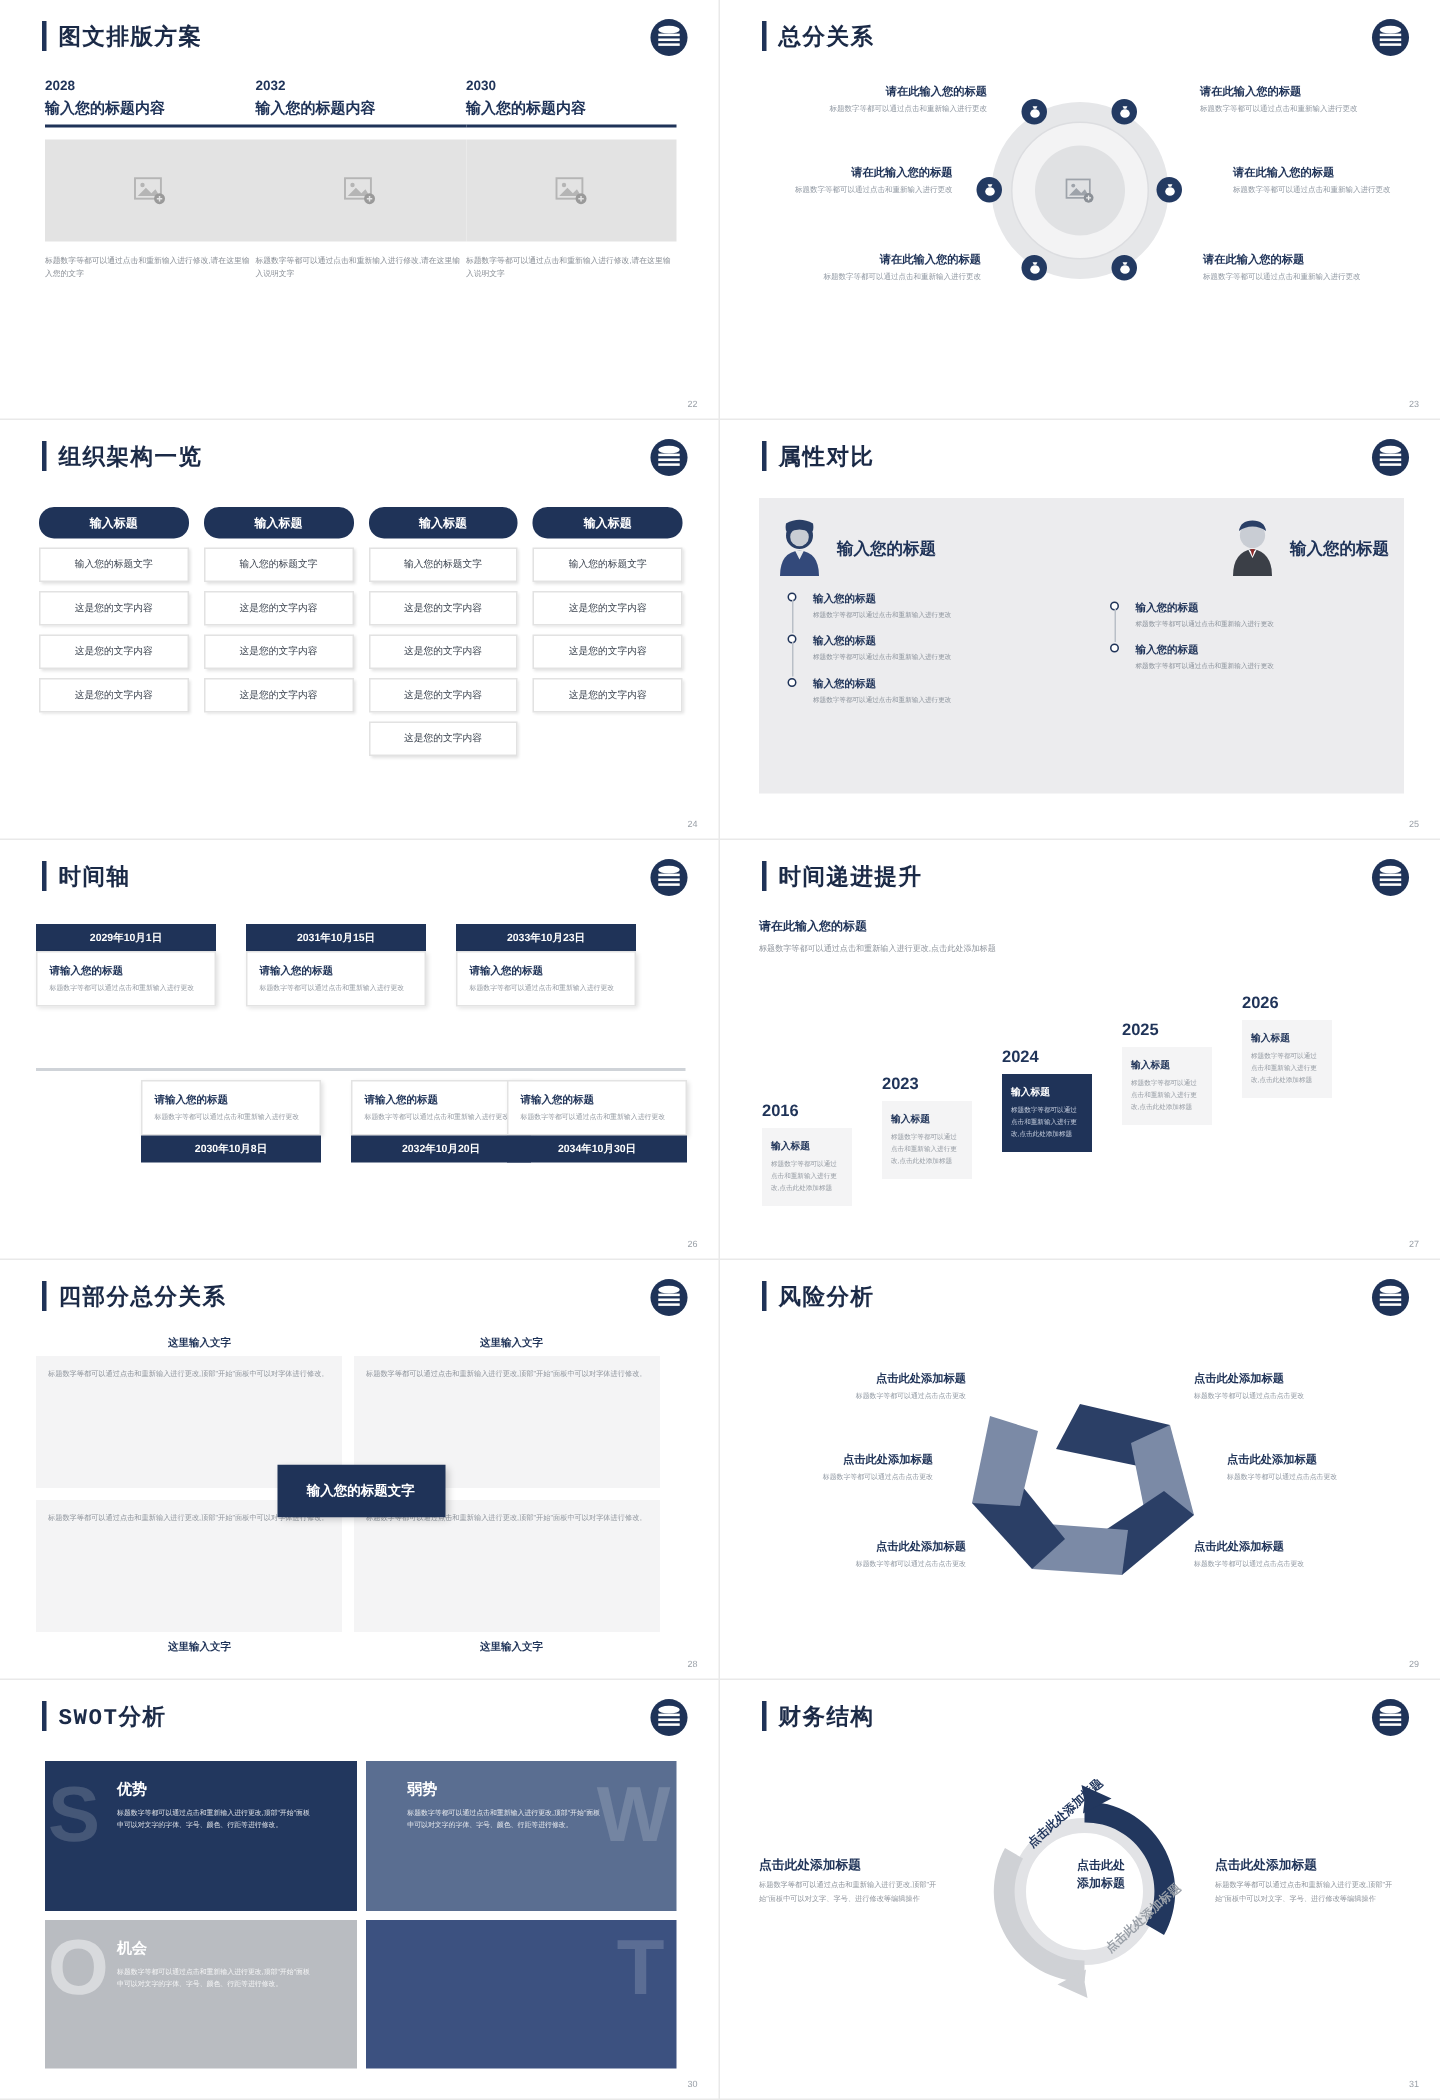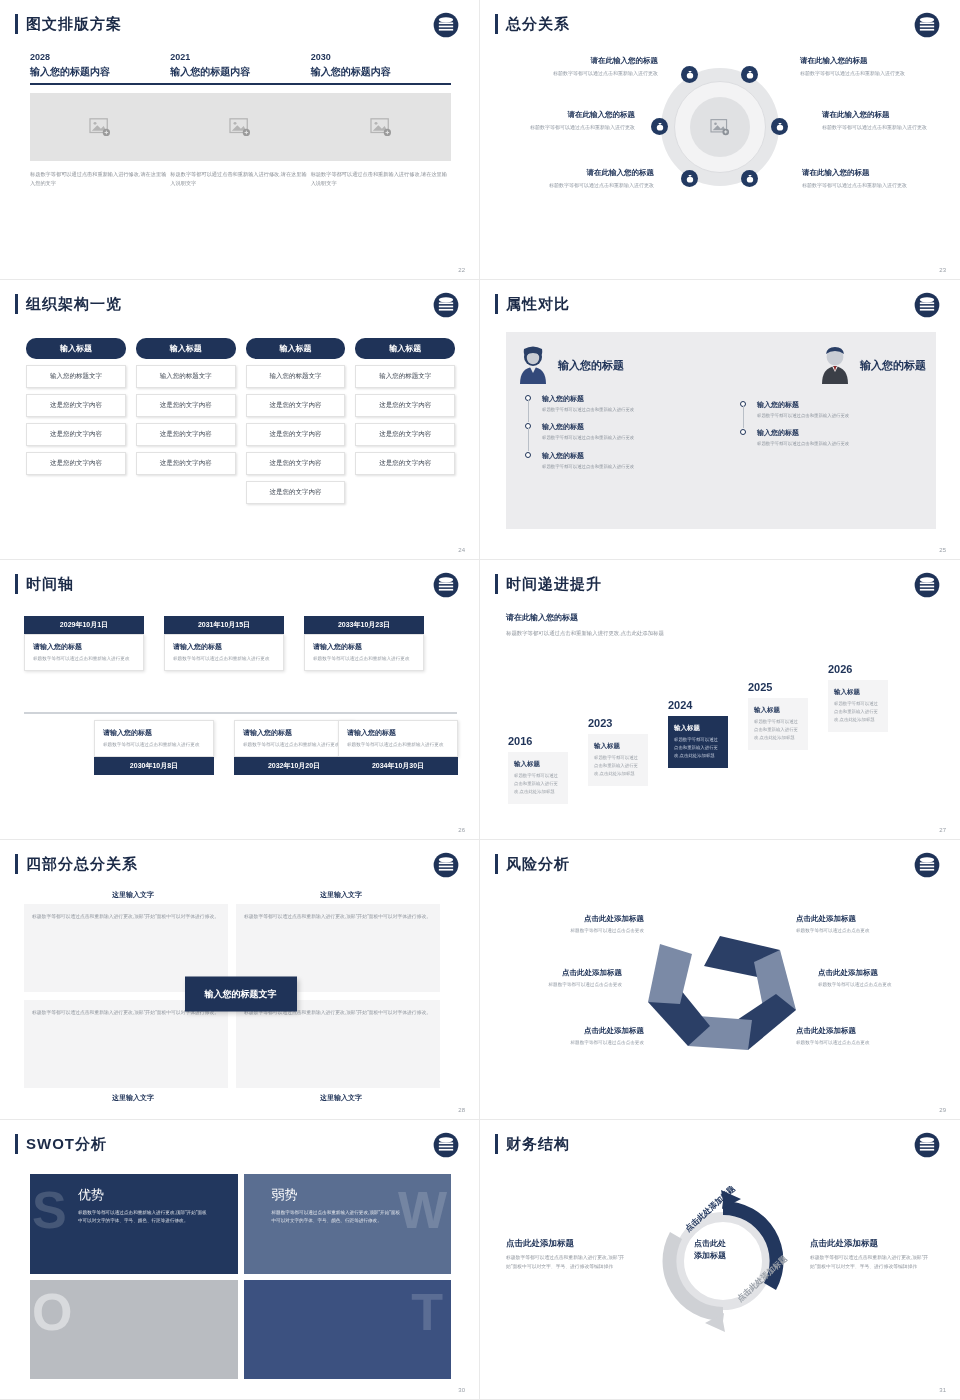--- a/index.html
+++ b/index.html
@@ -12,21 +12,21 @@
   .deck { width: 960px; display: flex; flex-wrap: wrap; }
   .slide {
     width: 480px; height: 280px;
     background: #ffffff;
     border-right: 1px solid #e9e9e9;
     border-bottom: 1px solid #e9e9e9;
     position: relative;
     overflow: hidden;
   }
   .slide:nth-child(2n) { border-right: none; }
-  .title-wrap { position: absolute; top: 14px; left: 15px; display: flex; align-items: center; }
+  .title-wrap { position: absolute; top: 14px; left: 28px; display: flex; align-items: center; font-family: Liberation Mono, monospace; }
   .title-bar { width: 3px; height: 20px; background: #1f3358; margin-right: 8px; }
   .slide-title { font-size: 15px; font-weight: bold; color: #1b2a47; letter-spacing: 1px; }
   .logo {
     position: absolute; top: 12px; right: 20px;
     width: 26px; height: 26px;
   }
   .pagenum {
     position: absolute; bottom: 6px; right: 14px;
     font-size: 6px; color: #9aa0a8;
   }
@@ -103,29 +103,29 @@
   .s29-h { font-size: 7.5px; font-weight: bold; color: #1f3358; }
   .s29-p { font-size: 4.6px; color: #9199a3; line-height: 1.7; margin-top: 3px; }
 
   
   .s30 { position: absolute; top: 54px; left: 30px; right: 28px; bottom: 20px; display: grid; grid-template-columns: 1fr 1fr; grid-template-rows: 1fr 1fr; gap: 6px; }
   .s30-c { position: relative; padding: 12px 12px 10px 14px; overflow: hidden; }
   .s30-c.a { background: #22375e; }
   .s30-c.b { background: #5a6e91; }
   .s30-c.c { background: #b9bcc1; }
   .s30-c.d { background: #3c5180; }
-  .s30-t { font-size: 13px; font-weight: normal; color: #fff; }
+  .s30-t { font-size: 10px; font-weight: bold; color: #fff; }
   .s30-p { font-size: 4.6px; color: rgba(255,255,255,.85); line-height: 1.85; margin-top: 5px; width: 130px; }
   .s30-ghost { position: absolute; font-size: 52px; font-weight: bold; color: rgba(255,255,255,.16); }
 
   
   .s31-side { position: absolute; width: 128px; }
   .s31-h { font-size: 8.5px; font-weight: bold; color: #1f3358; }
   .s31-p { font-size: 4.8px; color: #8f959d; line-height: 1.85; margin-top: 4px; }
-  .s31-center { position: absolute; left: 214px; top: 118px; width: 56px; text-align: left; font-size: 8px; font-weight: bold; color: #1f3358; line-height: 1.5; }
+  .s31-center { position: absolute; left: 214px; top: 118px; width: 56px; text-align: right; font-size: 8px; font-weight: bold; color: #1f3358; line-height: 1.5; }
 </style>
 </head>
 <body>
 
 <div class="deck">
 
   <div class="slide">
     <div class="title-wrap">
       <div class="title-bar"></div>
       <div class="slide-title">图文排版方案</div>
@@ -147,21 +147,21 @@
             <rect x="1" y="2" width="19" height="15" fill="none" stroke="#b5b5b5" stroke-width="1.4"></rect>
             <circle cx="6.5" cy="7" r="1.6" fill="#b5b5b5"></circle>
             <path d="M3 15 L9 9 L13 13 L16 10 L19 15 Z" fill="#b5b5b5"></path>
             <circle cx="19" cy="17" r="4" fill="#9a9a9a"></circle>
             <path d="M19 15v4M17 17h4" stroke="#e3e3e3" stroke-width="1.1"></path>
           </svg>
         </div>
         <div class="s22-desc">标题数字等都可以通过点击和重新输入进行修改,请在这里输入您的文字</div>
       </div>
       <div class="s22-col">
-        <div class="s22-year">2021</div>
+        <div class="s22-year">2032</div>
         <div class="s22-sub">输入您的标题内容</div>
         <div class="s22-img">
           <svg width="22" height="20" viewBox="0 0 24 22">
             <rect x="1" y="2" width="19" height="15" fill="none" stroke="#b5b5b5" stroke-width="1.4"></rect>
             <circle cx="6.5" cy="7" r="1.6" fill="#b5b5b5"></circle>
             <path d="M3 15 L9 9 L13 13 L16 10 L19 15 Z" fill="#b5b5b5"></path>
             <circle cx="19" cy="17" r="4" fill="#9a9a9a"></circle>
             <path d="M19 15v4M17 17h4" stroke="#e3e3e3" stroke-width="1.1"></path>
           </svg>
         </div>
@@ -630,20 +630,24 @@
       </div>
       <div class="s30-c b">
         <div class="s30-ghost" style="right:4px; top:6px;">W</div>
         <div style="margin-left:14px;">
           <div class="s30-t">弱势</div>
           <div class="s30-p">标题数字等都可以通过点击和重新输入进行更改,顶部"开始"面板中可以对文字的字体、字号、颜色、行距等进行修改。</div>
         </div>
       </div>
       <div class="s30-c c">
         <div class="s30-ghost" style="left:2px; top:2px; color:rgba(255,255,255,.45);">O</div>
+        <div style="margin-left:34px;">
+          <div class="s30-t">机会</div>
+          <div class="s30-p">标题数字等都可以通过点击和重新输入进行更改,顶部"开始"面板中可以对文字的字体、字号、颜色、行距等进行修改。</div>
+        </div>
       </div>
       <div class="s30-c d">
         <div class="s30-ghost" style="right:8px; top:2px;">T</div>
       </div>
     </div>
     <div class="pagenum">30</div>
   </div>
 
   <div class="slide">
     <div class="title-wrap">

